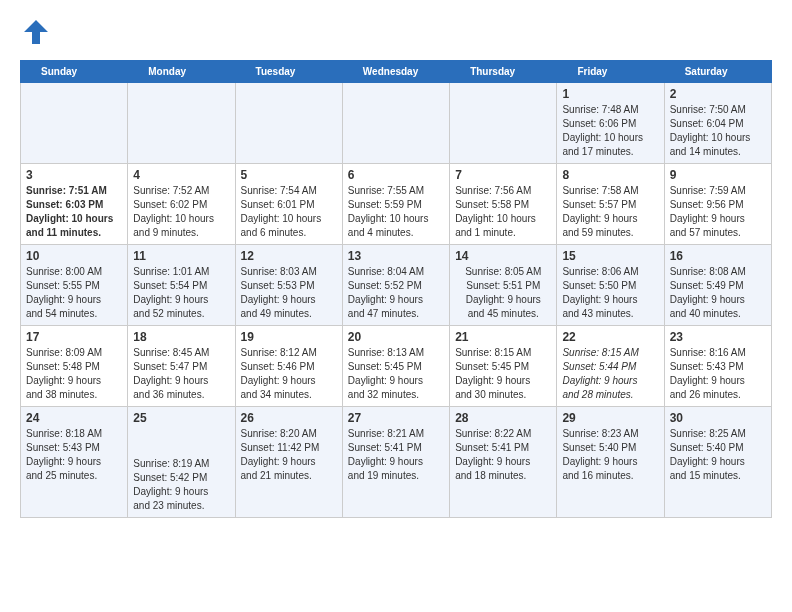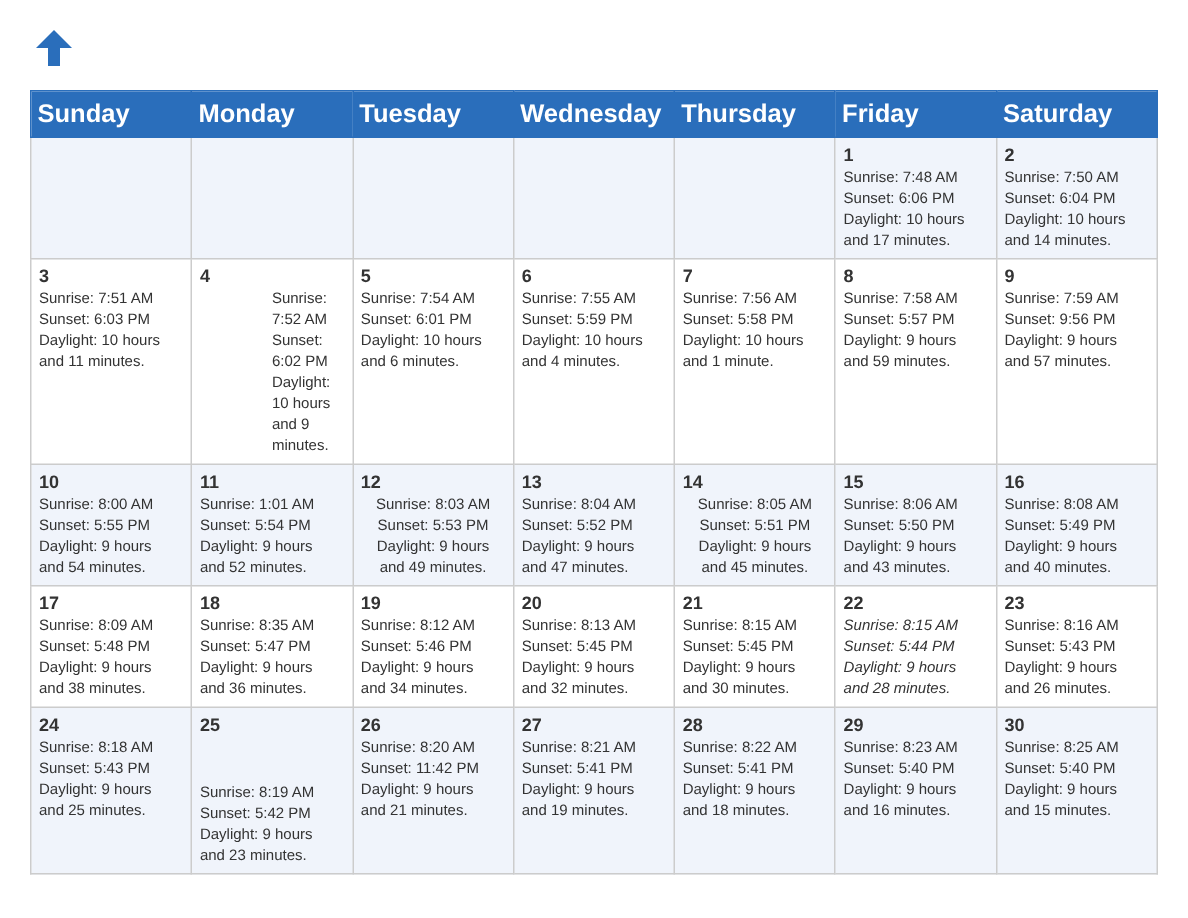--- a/index.html
+++ b/index.html
@@ -56,23 +56,23 @@
       color: #555;
     }
     table {
       width: 100%;
       border-collapse: collapse;
       table-layout: fixed;
     }
     thead tr th {
       background-color: #2a6ebb;
       color: #fff;
-      font-size: 17px;
+      font-size: 10px;
       font-weight: bold;
-      padding: 5px 4px;
+      padding: 5px 20px;
       text-align: left;
       border: 1px solid #2a6ebb;
     }
     tbody tr td {
       border: 1px solid #ccc;
       vertical-align: top;
       padding: 4px 5px;
       font-size: 10.5px;
       color: #333;
       height: 78px;
@@ -145,28 +145,28 @@
             <span class="day-number">2</span>
             <div class="day-info" style="white-space: pre-line;">Sunrise: 7:50 AM
 Sunset: 6:04 PM
 Daylight: 10 hours
 and 14 minutes.</div>
           </td>
         </tr>
         <tr>
           <td>
             <span class="day-number">3</span>
-            <div class="day-info" style="white-space: pre-line;">Sunrise: 7:51 AM
+            <div class="day-info" style="white-space: pre-line; font-weight: bold;">Sunrise: 7:51 AM
 Sunset: 6:03 PM
 Daylight: 10 hours
 and 11 minutes.</div>
           </td>
           <td>
             <span class="day-number">4</span>
-            <div class="day-info" style="white-space: pre-line; margin-left: 48px;">Sunrise: 7:52 AM
+            <div class="day-info" style="white-space: pre-line;">Sunrise: 7:52 AM
 Sunset: 6:02 PM
 Daylight: 10 hours
 and 9 minutes.</div>
           </td>
           <td>
             <span class="day-number">5</span>
             <div class="day-info" style="white-space: pre-line;">Sunrise: 7:54 AM
 Sunset: 6:01 PM
 Daylight: 10 hours
 and 6 minutes.</div>
@@ -210,21 +210,21 @@
           </td>
           <td>
             <span class="day-number">11</span>
             <div class="day-info" style="white-space: pre-line;">Sunrise: 1:01 AM
 Sunset: 5:54 PM
 Daylight: 9 hours
 and 52 minutes.</div>
           </td>
           <td>
             <span class="day-number">12</span>
-            <div class="day-info" style="white-space: pre-line; text-align: center;">Sunrise: 8:03 AM
+            <div class="day-info" style="white-space: pre-line;">Sunrise: 8:03 AM
 Sunset: 5:53 PM
 Daylight: 9 hours
 and 49 minutes.</div>
           </td>
           <td>
             <span class="day-number">13</span>
             <div class="day-info" style="white-space: pre-line;">Sunrise: 8:04 AM
 Sunset: 5:52 PM
 Daylight: 9 hours
 and 47 minutes.</div>
@@ -254,21 +254,21 @@
         <tr>
           <td>
             <span class="day-number">17</span>
             <div class="day-info" style="white-space: pre-line;">Sunrise: 8:09 AM
 Sunset: 5:48 PM
 Daylight: 9 hours
 and 38 minutes.</div>
           </td>
           <td>
             <span class="day-number">18</span>
-            <div class="day-info" style="white-space: pre-line;">Sunrise: 8:35 AM
+            <div class="day-info" style="white-space: pre-line;">Sunrise: 8:45 AM
 Sunset: 5:47 PM
 Daylight: 9 hours
 and 36 minutes.</div>
           </td>
           <td>
             <span class="day-number">19</span>
             <div class="day-info" style="white-space: pre-line;">Sunrise: 8:12 AM
 Sunset: 5:46 PM
 Daylight: 9 hours
 and 34 minutes.</div>

